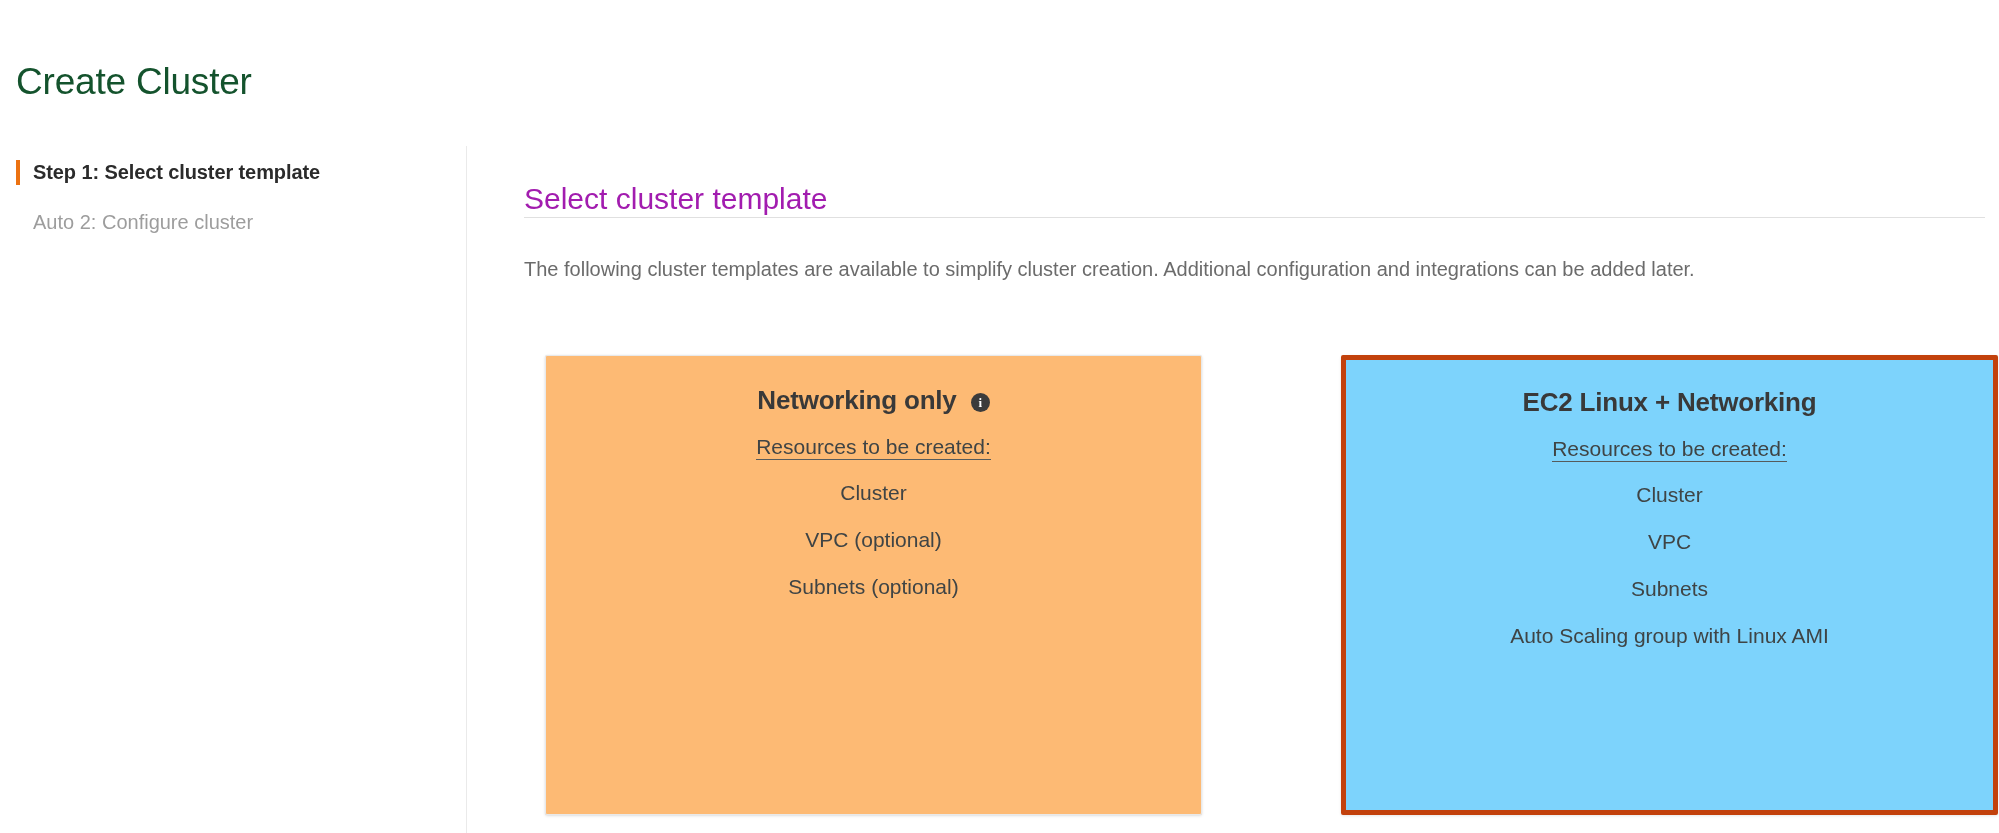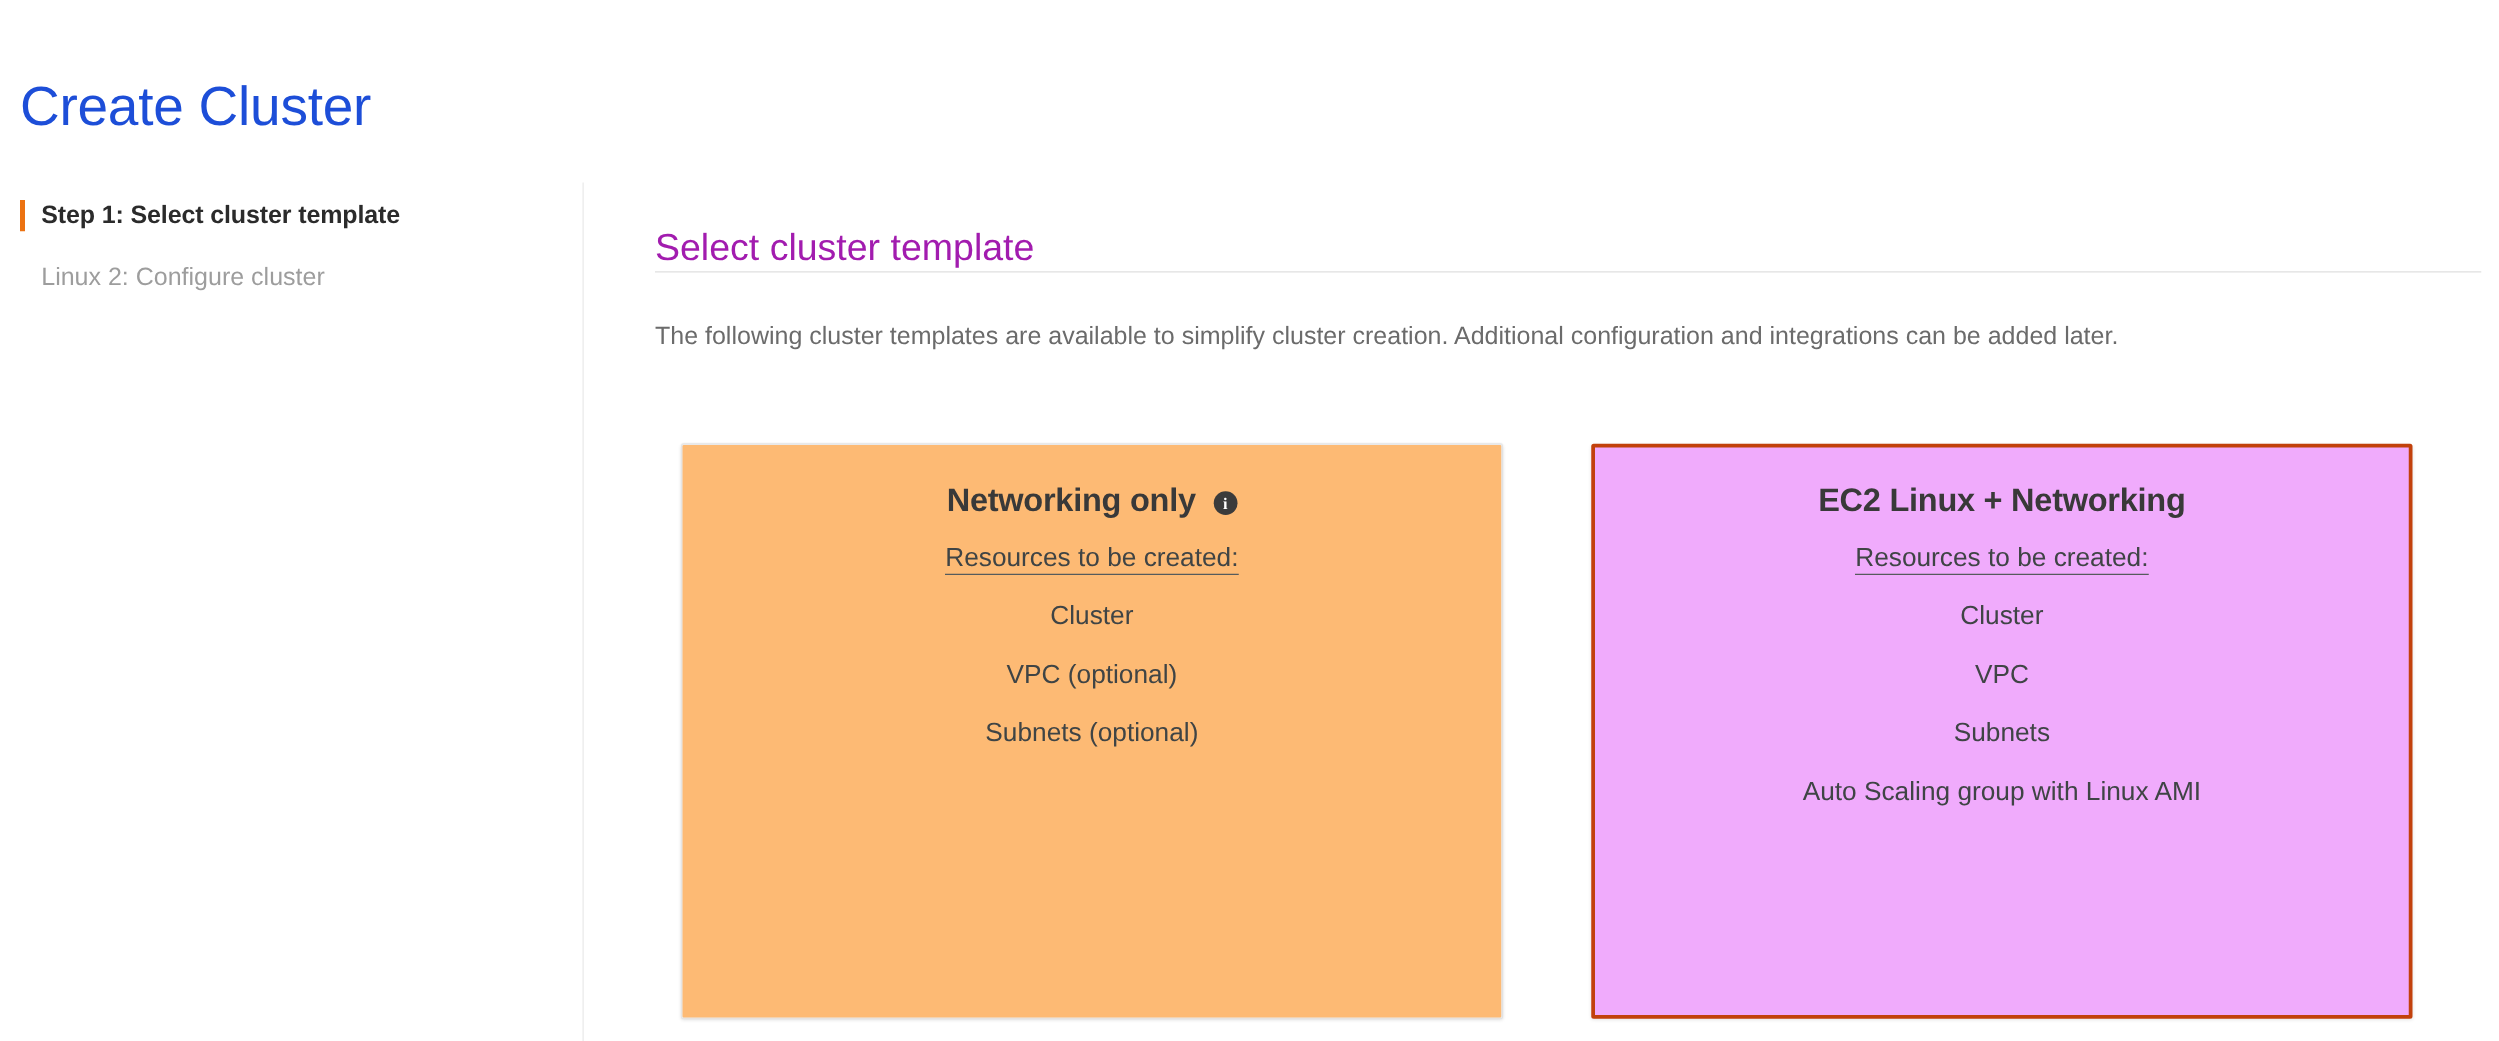--- a/index.html
+++ b/index.html
@@ -13,23 +13,23 @@
     font-family: "Liberation Sans", sans-serif;
     -webkit-font-smoothing: antialiased;
     overflow: hidden;
   }
 
   
   .page-title {
     position: absolute;
     left: 16px;
     top: 30px;
-    font-size: 44px;
-    font-weight: 400;
-    color: #1d4ed8;
+    font-size: 37px;
+    font-weight: 400;
+    color: #14532d;
     letter-spacing: -0.2px;
     line-height: 54px;
     white-space: nowrap;
     text-align: right;
   }
 
   
   .wizard {
     position: absolute;
     left: 0;
@@ -127,23 +127,23 @@
     padding: 24px 18px 18px 18px;
     text-align: center;
     background: #fdba74;
     border: 1px solid #e9e9e9;
     border-radius: 2px;
     box-shadow: 0 1px 3px rgba(0,0,0,0.13), 0 0 1px rgba(0,0,0,0.08);
     cursor: pointer;
   }
   .card--networking { left: 0px; }
   .card--ec2 {
-    left: 728px;
-    background: #f0abfc;
-    border: 3px solid #c2410c;
+    left: 796px;
+    background: #7dd3fc;
+    border: 5px solid #c2410c;
     box-shadow: 0 1px 3px rgba(0,0,0,0.10);
   }
 
   .card-title {
     font-size: 26px;
     font-weight: 700;
     color: #393939;
     line-height: 36px;
     letter-spacing: -0.2px;
     margin: 0;
@@ -223,21 +223,21 @@
 <div class="wizard">
 
   <nav class="sidebar">
 
     <div class="step step-1">
       <span class="step-marker"></span>
       <span>Step 1: Select cluster template</span>
     </div>
 
     <div class="step step-2">
-      <span>Linux 2: Configure cluster</span>
+      <span>Auto 2: Configure cluster</span>
     </div>
 
   </nav>
 
   <section class="main">
 
     <h2 class="section-title">Select cluster template</h2>
 
     <div class="section-rule"></div>
 

